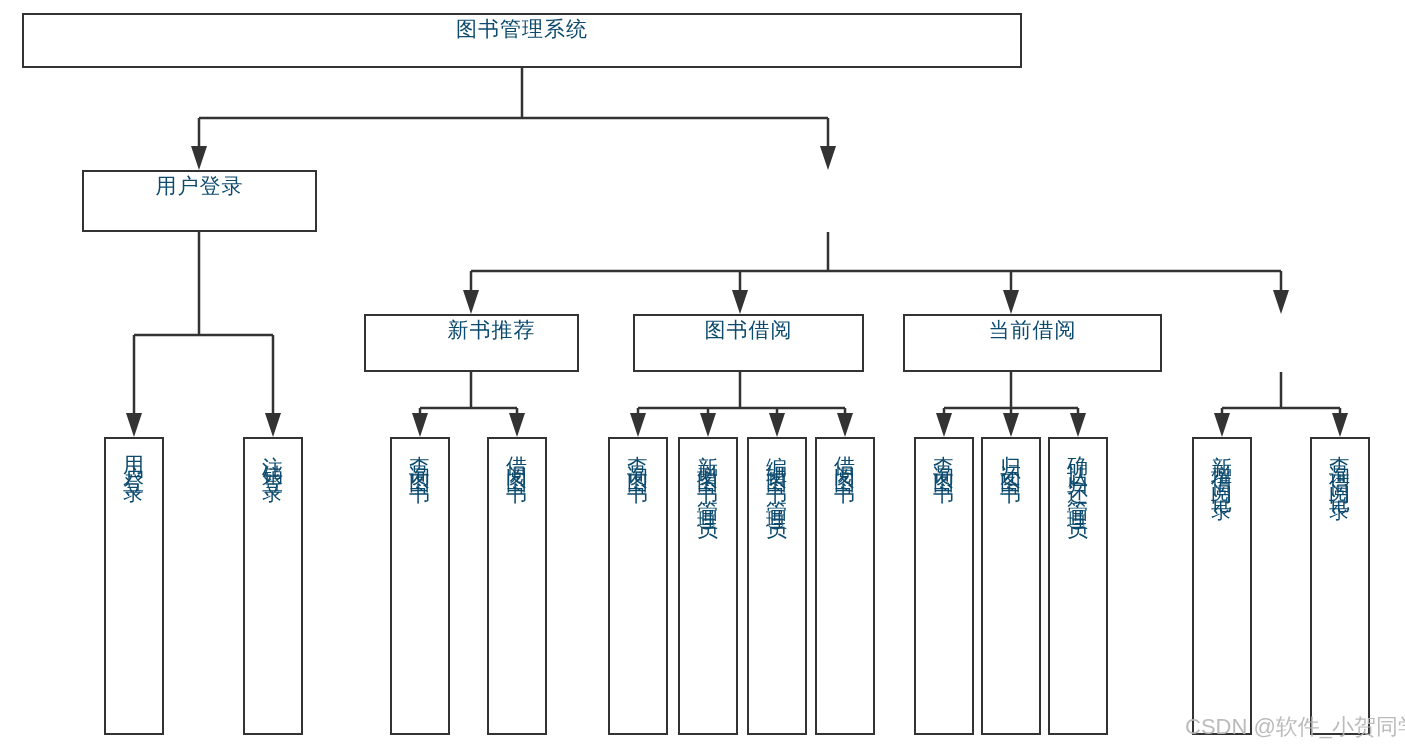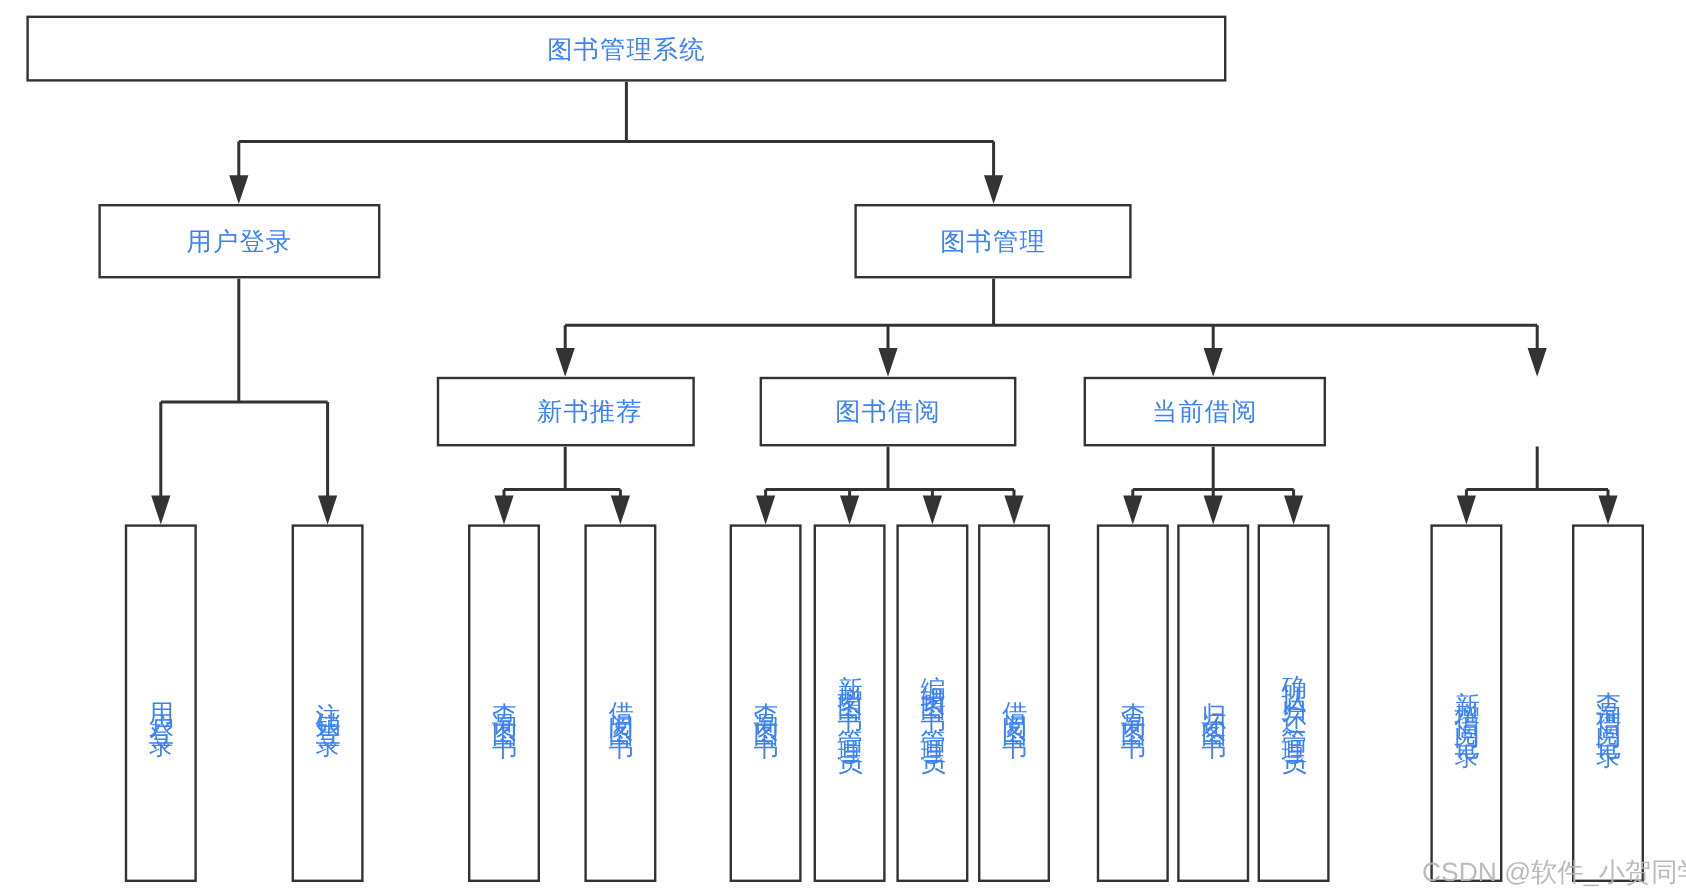--- a/index.html
+++ b/index.html
@@ -5,22 +5,22 @@
   html,body{margin:0;padding:0;}
   body{
     width:1405px;height:747px;position:relative;overflow:hidden;
     background:#ffffff;
     font-family:"Liberation Sans",sans-serif;
   }
   #canvas{position:absolute;inset:0;}
   svg.wires{position:absolute;left:0;top:0;z-index:1;}
   .node{
     position:absolute;box-sizing:border-box;
-    border:2px solid #333333;background:#ffffff;color:#3b82f6;
-    display:flex;align-items:center;justify-content:center;
+    border:2px solid #333333;background:#ffffff;color:#0c4a6e;
+    display:flex;justify-content:center;
     z-index:2;
   }
   .node-h{font-size:21px;letter-spacing:1px;white-space:nowrap;}
   .node-v{font-size:21px;}
   .node-v .vtext{
     writing-mode:vertical-rl;
     text-orientation:mixed;
     letter-spacing:9px;
     line-height:1;
     max-height:288px;
@@ -83,31 +83,28 @@
     </g>
   </svg>
 
   <div class="node node-h" style="left:22px;top:13px;width:1000px;height:55px;">
     <span>图书管理系统</span>
   </div>
 
   <div class="node node-h" style="left:82px;top:170px;width:235px;height:62px;">
     <span>用户登录</span>
   </div>
-  <div class="node node-h" style="left:712px;top:170px;width:231px;height:62px;">
-    <span>图书管理</span>
-  </div>
 
   <div class="node node-h" style="left:364px;top:314px;width:215px;height:58px;padding-left:40px;">
     <span>新书推荐</span>
   </div>
-  <div class="node node-h" style="left:633px;top:314px;width:214px;height:58px;">
+  <div class="node node-h" style="left:633px;top:314px;width:231px;height:58px;">
     <span>图书借阅</span>
   </div>
-  <div class="node node-h" style="left:903px;top:314px;width:202px;height:58px;">
+  <div class="node node-h" style="left:903px;top:314px;width:259px;height:58px;">
     <span>当前借阅</span>
   </div>
 
   <div class="node node-v" style="left:104px;top:437px;width:60px;height:298px;">
     <span class="vtext">用户登录</span>
   </div>
   <div class="node node-v" style="left:243px;top:437px;width:60px;height:298px;">
     <span class="vtext">注销登录</span>
   </div>
 

